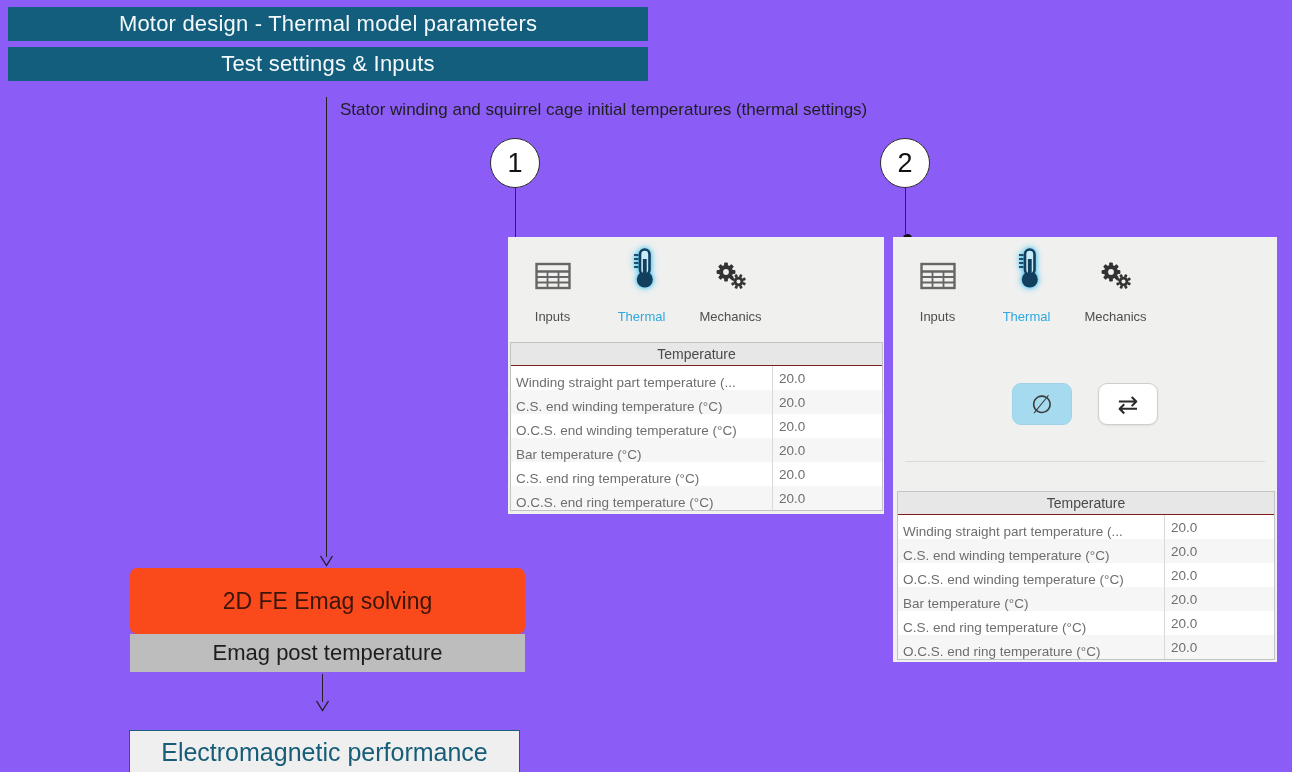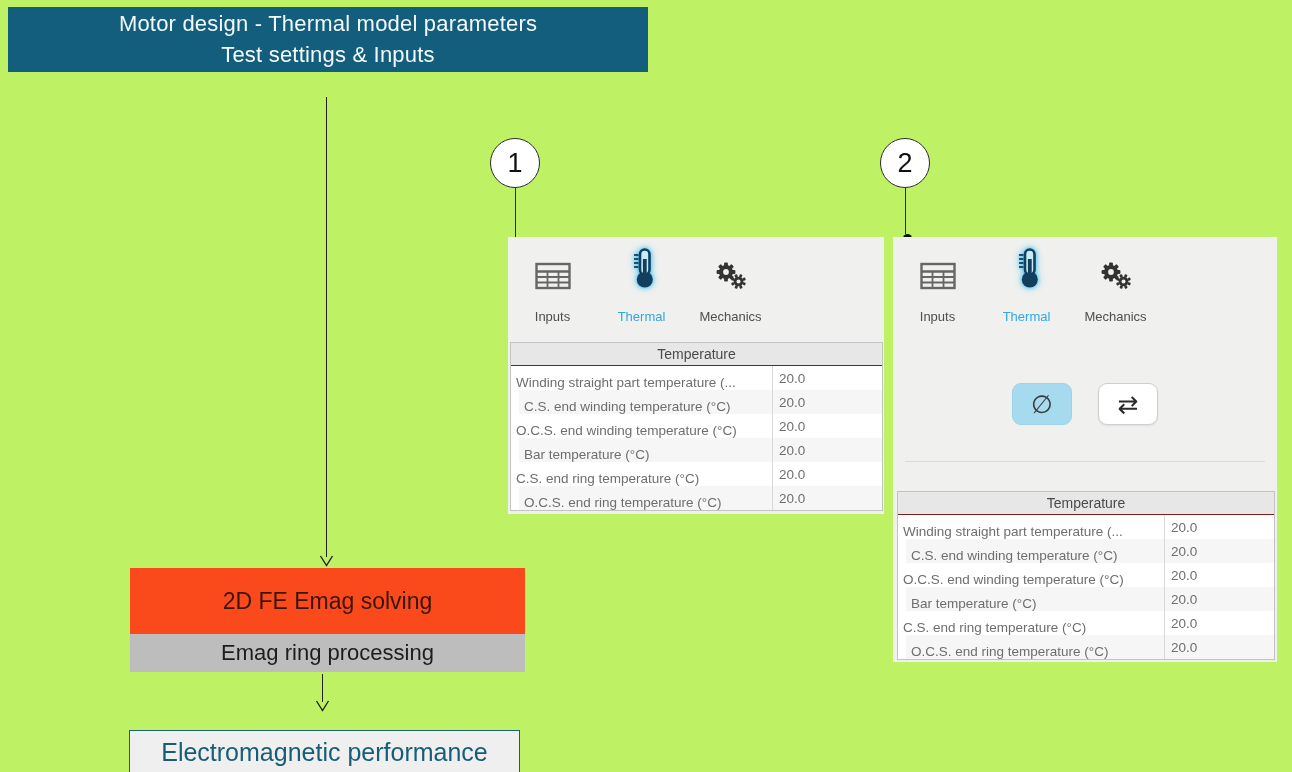--- a/index.html
+++ b/index.html
@@ -1,24 +1,24 @@
 <!DOCTYPE html>
 <html><head>
 <meta charset="utf-8">
 <style>
   html,body{margin:0;padding:0;background:#fff;}
-  .canvas{position:relative;width:1292px;height:772px;background:#bef264;
+  .canvas{position:relative;width:1292px;height:772px;background:#8b5cf6;
           font-family:"Liberation Sans",sans-serif;overflow:hidden;}
 
   
   .banner{position:absolute;left:8px;width:640px;height:34px;background:#135E7C;
           color:#F4FAFC;display:flex;align-items:center;justify-content:center;
           font-size:22px;letter-spacing:.2px;}
   #banner1{top:7px;}
-  #banner2{top:38px;}
+  #banner2{top:47px;}
 
   
   .vline{position:absolute;width:1px;background:#222;}
   .arrowhead{position:absolute;}
   .flow-label{position:absolute;left:340px;top:100px;font-size:17px;color:#1f1f1f;white-space:nowrap;}
 
   
   .callout-circle{position:absolute;width:48px;height:48px;border:1.4px solid #2b2b2b;
           border-radius:50%;background:#fff;display:flex;align-items:center;justify-content:center;
           font-size:27px;color:#111;}
@@ -48,28 +48,28 @@
   .mode-btn.plain{background:#fff;border:1px solid #CFCFCF;color:#2a2a2a;box-shadow:0 1px 2px rgba(0,0,0,.08);}
   .divider2{position:absolute;left:12px;right:12px;top:224px;height:1px;background:#DADADA;}
 
   
   .ptable{position:absolute;background:#fff;border:1px solid #C3C3C3;}
   #panel1 .ptable{left:2px;top:105px;width:371px;}
   #panel2 .ptable{left:4px;top:254px;width:376px;}
   .thead{height:22px;background:#E7E7E7;border-bottom:1px solid #7f1d1d;display:flex;
          align-items:center;justify-content:center;font-size:14px;color:#4a4a4a;}
   .trow{display:flex;height:24px;font-size:13.5px;color:#6E6E6E;background:#fff;}
-  .trow.alt{background:#F6F6F6;margin-left:8px;}
+  .trow.alt{background:#F6F6F6;}
   .tlabelcell{flex:1;padding:8px 4px 0 5px;display:flex;align-items:center;white-space:nowrap;
          overflow:hidden;border-right:1px solid #D9D9D9;}
   .tvaluecell{width:103px;padding-left:6px;display:flex;align-items:center;}
 
   
   .solve-box{position:absolute;left:130px;top:568px;width:395px;height:66px;background:#FA4A1C;
-         color:#3A150A;display:flex;flex-direction:column;align-items:center;justify-content:center;line-height:1.25;}
+         color:#3A150A;display:flex;flex-direction:column;align-items:center;justify-content:center;line-height:1.25;border-radius:7px;}
   .solve-line1{font-size:23px;}
   .solve-line2{font-size:21px;}
   .post-box{position:absolute;left:130px;top:634px;width:395px;height:38px;background:#BDBDBD;
          color:#1D1D1D;display:flex;align-items:center;justify-content:center;font-size:22px;}
   .result-box{position:absolute;left:129px;top:722px;width:389px;height:42px;background:#EFEFEF;
          border:1px solid #19607B;color:#175D78;display:flex;align-items:center;justify-content:center;font-size:25px;margin-top:8px;}
 </style>
 </head>
 <body>
 
@@ -79,20 +79,21 @@
     <span>Motor design - Thermal model parameters</span>
   </div>
   <div class="banner" id="banner2">
     <span>Test settings &amp; Inputs</span>
   </div>
 
   <div class="vline" style="left:326px;top:97px;height:460px;"></div>
   <svg class="arrowhead" style="left:319px;top:555px;" width="15" height="12">
     <polyline points="1.5,1 7.5,10.5 13.5,1" fill="none" stroke="#222" stroke-width="1.4"></polyline>
   </svg>
+  <div class="flow-label">Stator winding and squirrel cage initial temperatures (thermal settings)</div>
 
   <div class="callout-circle" style="left:490px;top:138px;">
     <span>1</span>
   </div>
   <div class="callout-line" style="left:515px;top:188px;height:50px;"></div>
   <div class="dot" style="left:511px;top:238px;"></div>
 
   <div class="callout-circle" style="left:880px;top:138px;">
     <span>2</span>
   </div>
@@ -355,21 +356,21 @@
         <div class="tlabelcell">O.C.S. end ring temperature (°C)</div>
         <div class="tvaluecell">20.0</div>
       </div>
     </div>
   </div>
 
   <div class="solve-box">
     <div class="solve-line1">2D FE Emag solving</div>
   </div>
   <div class="post-box">
-    <span>Emag ring processing</span>
+    <span>Emag post temperature</span>
   </div>
 
   <div class="vline" style="left:322px;top:674px;height:28px;"></div>
   <svg class="arrowhead" style="left:315px;top:700px;" width="15" height="12">
     <polyline points="1.5,1 7.5,10.5 13.5,1" fill="none" stroke="#222" stroke-width="1.4"></polyline>
   </svg>
 
   <div class="result-box">
     <span>Electromagnetic performance</span>
   </div>

